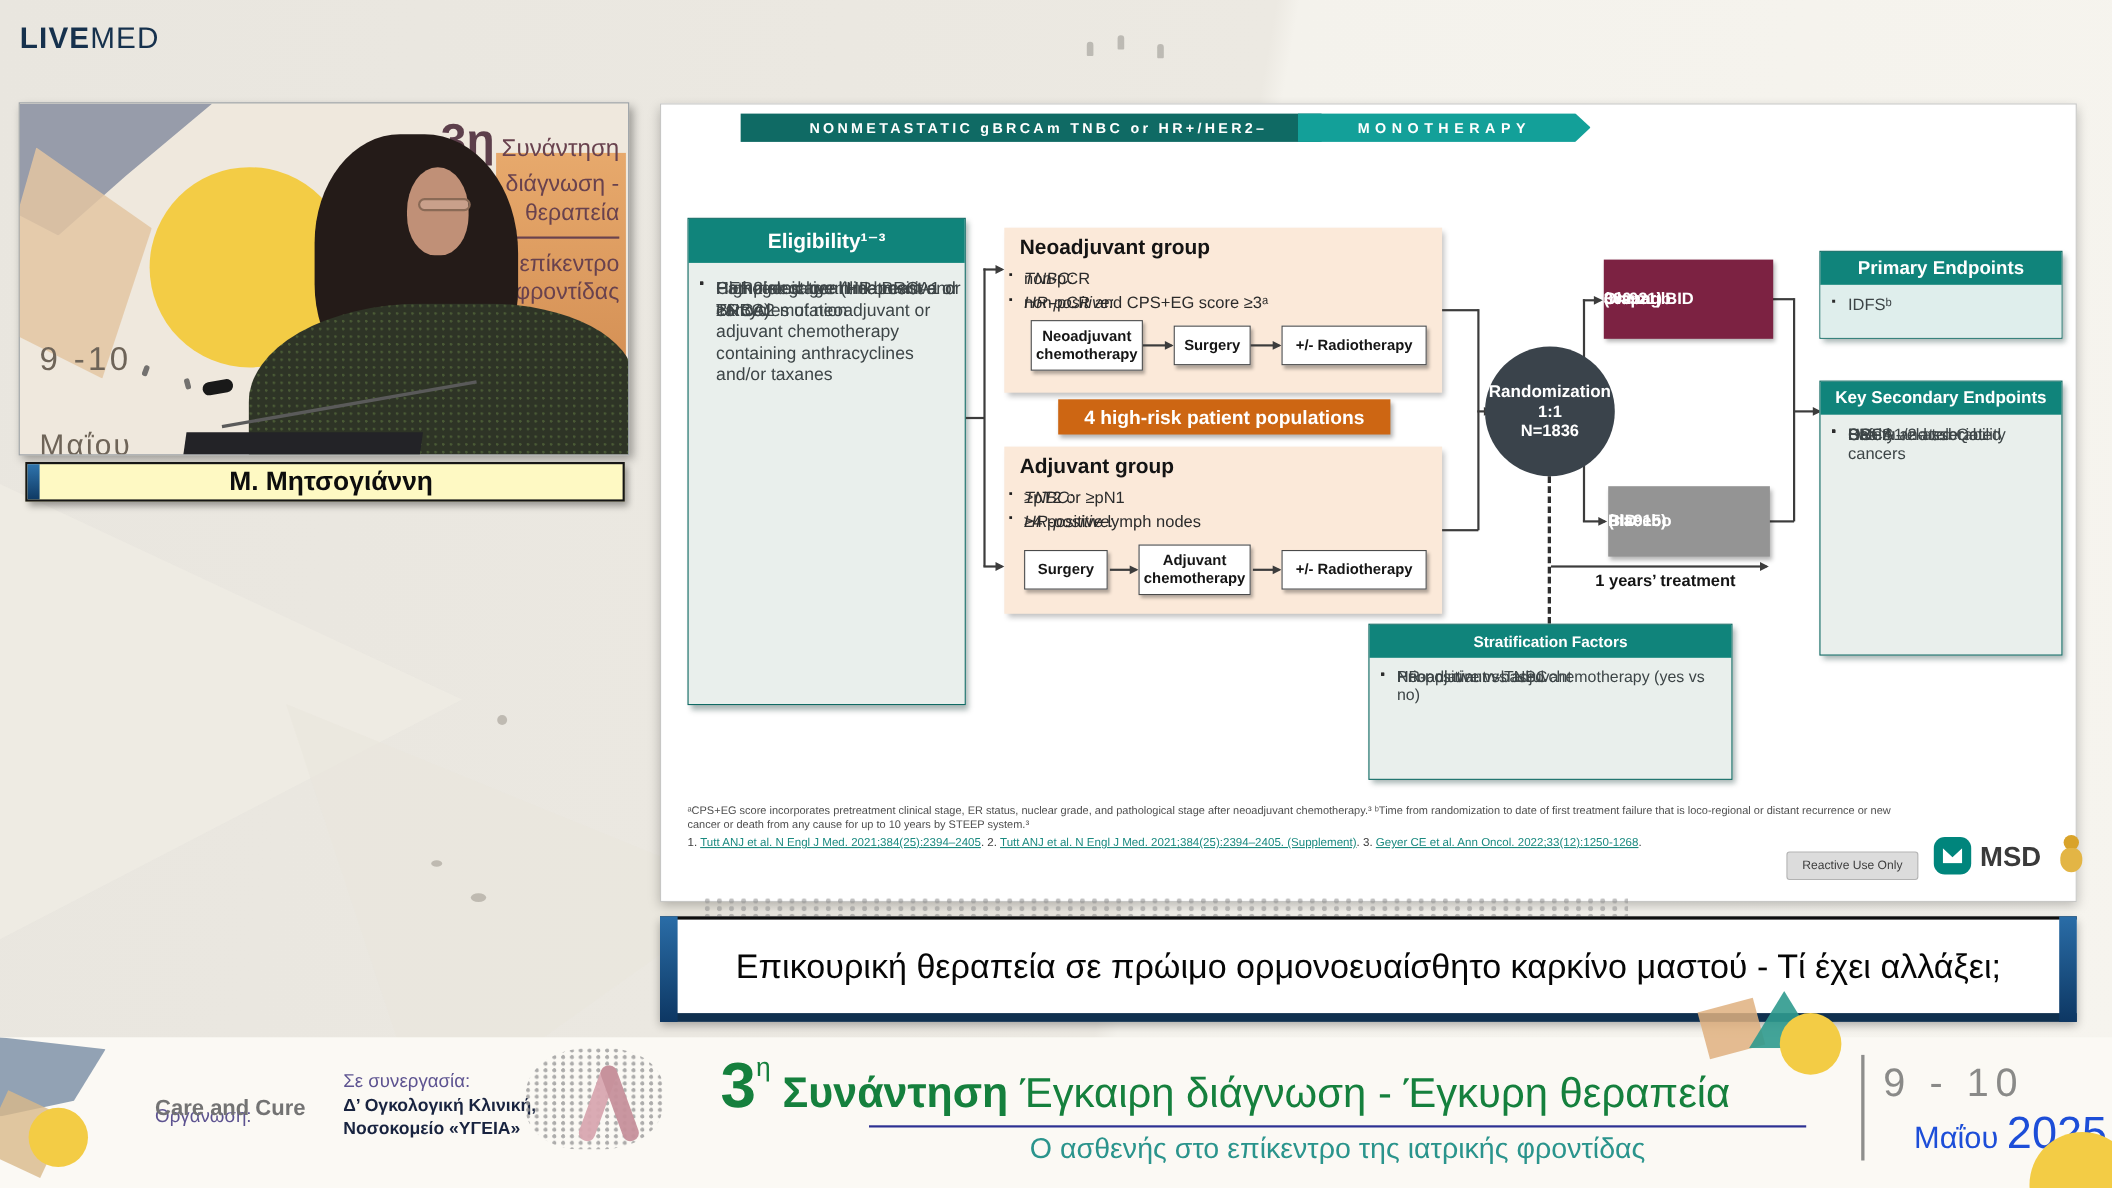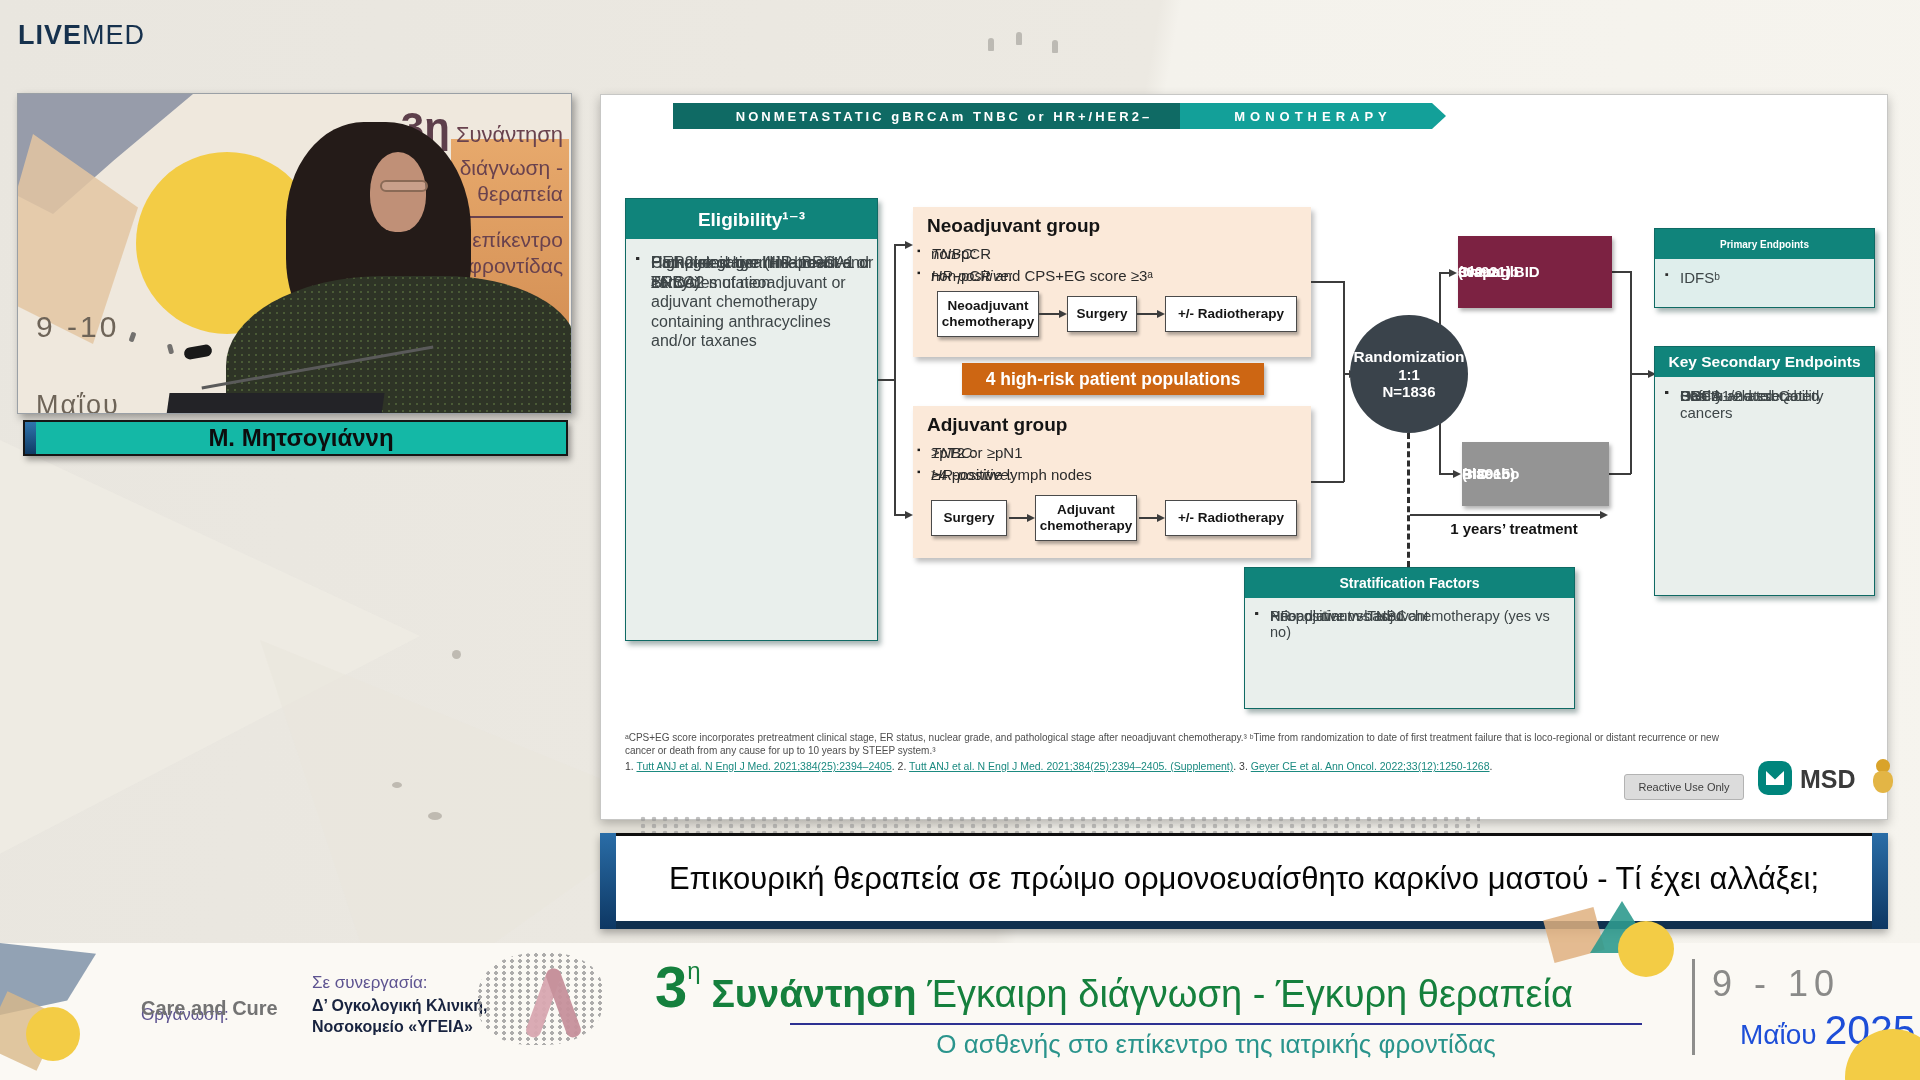--- a/index.html
+++ b/index.html
@@ -34,21 +34,21 @@
   #v-body { left:208px; top:182px; width:350px; height:145px; background:#2e3426; border-radius:45% 38% 0 0 / 62% 48% 0 0;
             background-image:radial-gradient(circle at 2px 2px, rgba(140,180,90,.30) 1px, transparent 1.4px); background-size:7px 7px; }
   #v-mic-line { left:182px; top:272px; width:235px; height:3px; background:#5a5a5a; transform:rotate(-10deg); }
   #v-mic-head { left:166px; top:252px; width:28px; height:12px; background:#191919; border-radius:6px; transform:rotate(-10deg); }
   #v-laptop { left:150px; bottom:-2px; width:215px; height:22px; background:#232327; transform:skewX(-8deg); }
   #v-dates1 { left:18px; top:216px; font-size:30px; letter-spacing:3px; color:#6e6458; }
   #v-dates2 { left:18px; top:296px; font-size:27px; letter-spacing:2px; color:#6e6458; }
   .climber { position:absolute; width:5px; height:10px; background:#4a4a4a; border-radius:2px; opacity:.75; }
 
   
-  #plate { left:23px; top:420px; width:545px; height:36px; background:#14b8a6; border:2px solid #161616; box-shadow:3px 4px 6px rgba(0,0,0,.35); }
+  #plate { left:23px; top:420px; width:545px; height:36px; background:#fef9c3; border:2px solid #161616; box-shadow:3px 4px 6px rgba(0,0,0,.35); }
   #plate .bar { position:absolute; left:0; top:0; bottom:0; width:11px; background:linear-gradient(180deg,#2f74ad,#0f3a64); }
   #plate .nm { position:absolute; left:11px; right:0; top:0; bottom:0; display:flex; align-items:center; justify-content:center; font-size:24px; font-weight:bold; color:#0d0d0d; }
 
   
   #slide { left:600px; top:94px; width:1288px; height:726px; background:#fff; border:1px solid #c7c7c5; box-shadow:0 4px 10px rgba(0,0,0,.25); }
   #slide * { position:absolute; }
   .ribbon { color:#fff; font-size:13px; font-weight:bold; letter-spacing:3px; display:flex; align-items:center; justify-content:center;
             clip-path:polygon(0 0, calc(100% - 14px) 0, 100% 50%, calc(100% - 14px) 100%, 0 100%); }
   #ribbon1 { left:24px; top:8px; width:542px; height:26px; background:#0f6a64;margin-left:48px; }
   #ribbon2 { left:579px; top:8px; width:266px; height:26px; background:#13a099; letter-spacing:5px; }
@@ -96,21 +96,21 @@
   #circle span { position:static; display:block; font-weight:bold; }
   #circle .c1 { font-size:15.5px; } #circle .c2,#circle .c3 { font-size:15px; }
 
   .armbox { color:#fff; font-weight:bold; text-align:center; display:flex; flex-direction:column; justify-content:center; box-shadow:2px 3px 4px rgba(0,0,0,.3); z-index:2; }
   .armbox span { position:static; display:block; font-size:15px; line-height:1.25; }
   #olaparib { left:857px; top:141px; width:154px; height:72px; background:#7c2242; }
   #placebo { left:861px; top:347px; width:147px; height:64px; background:#949494; }
   #treat-lbl { left:817px; top:425px; width:192px; text-align:center; font-size:15px; font-weight:bold; color:#141414; }
 
   #primary { left:1053px; top:133px; width:221px; height:80px; }
-  #primary .hdr { height:30px; font-size:10px; }
+  #primary .hdr { height:30px; font-size:17px; }
   #primary .bd { top:30px; background:#dfeeec; }
   #primary .blt { font-size:15px; margin-bottom:0; }
   #secondary { left:1053px; top:251px; width:221px; height:250px; }
   #secondary .hdr { height:30px; font-size:15.5px; }
   #secondary .bd { top:30px; }
   #secondary .blt { font-size:15px; margin-bottom:10px; }
   #strat { left:643px; top:472px; width:331px; height:142px; z-index:4; }
   #strat .hdr { height:30px; font-size:14px; }
   #strat .bd { top:30px; }
   #strat .blt { font-size:14.5px; margin-bottom:8px; }

